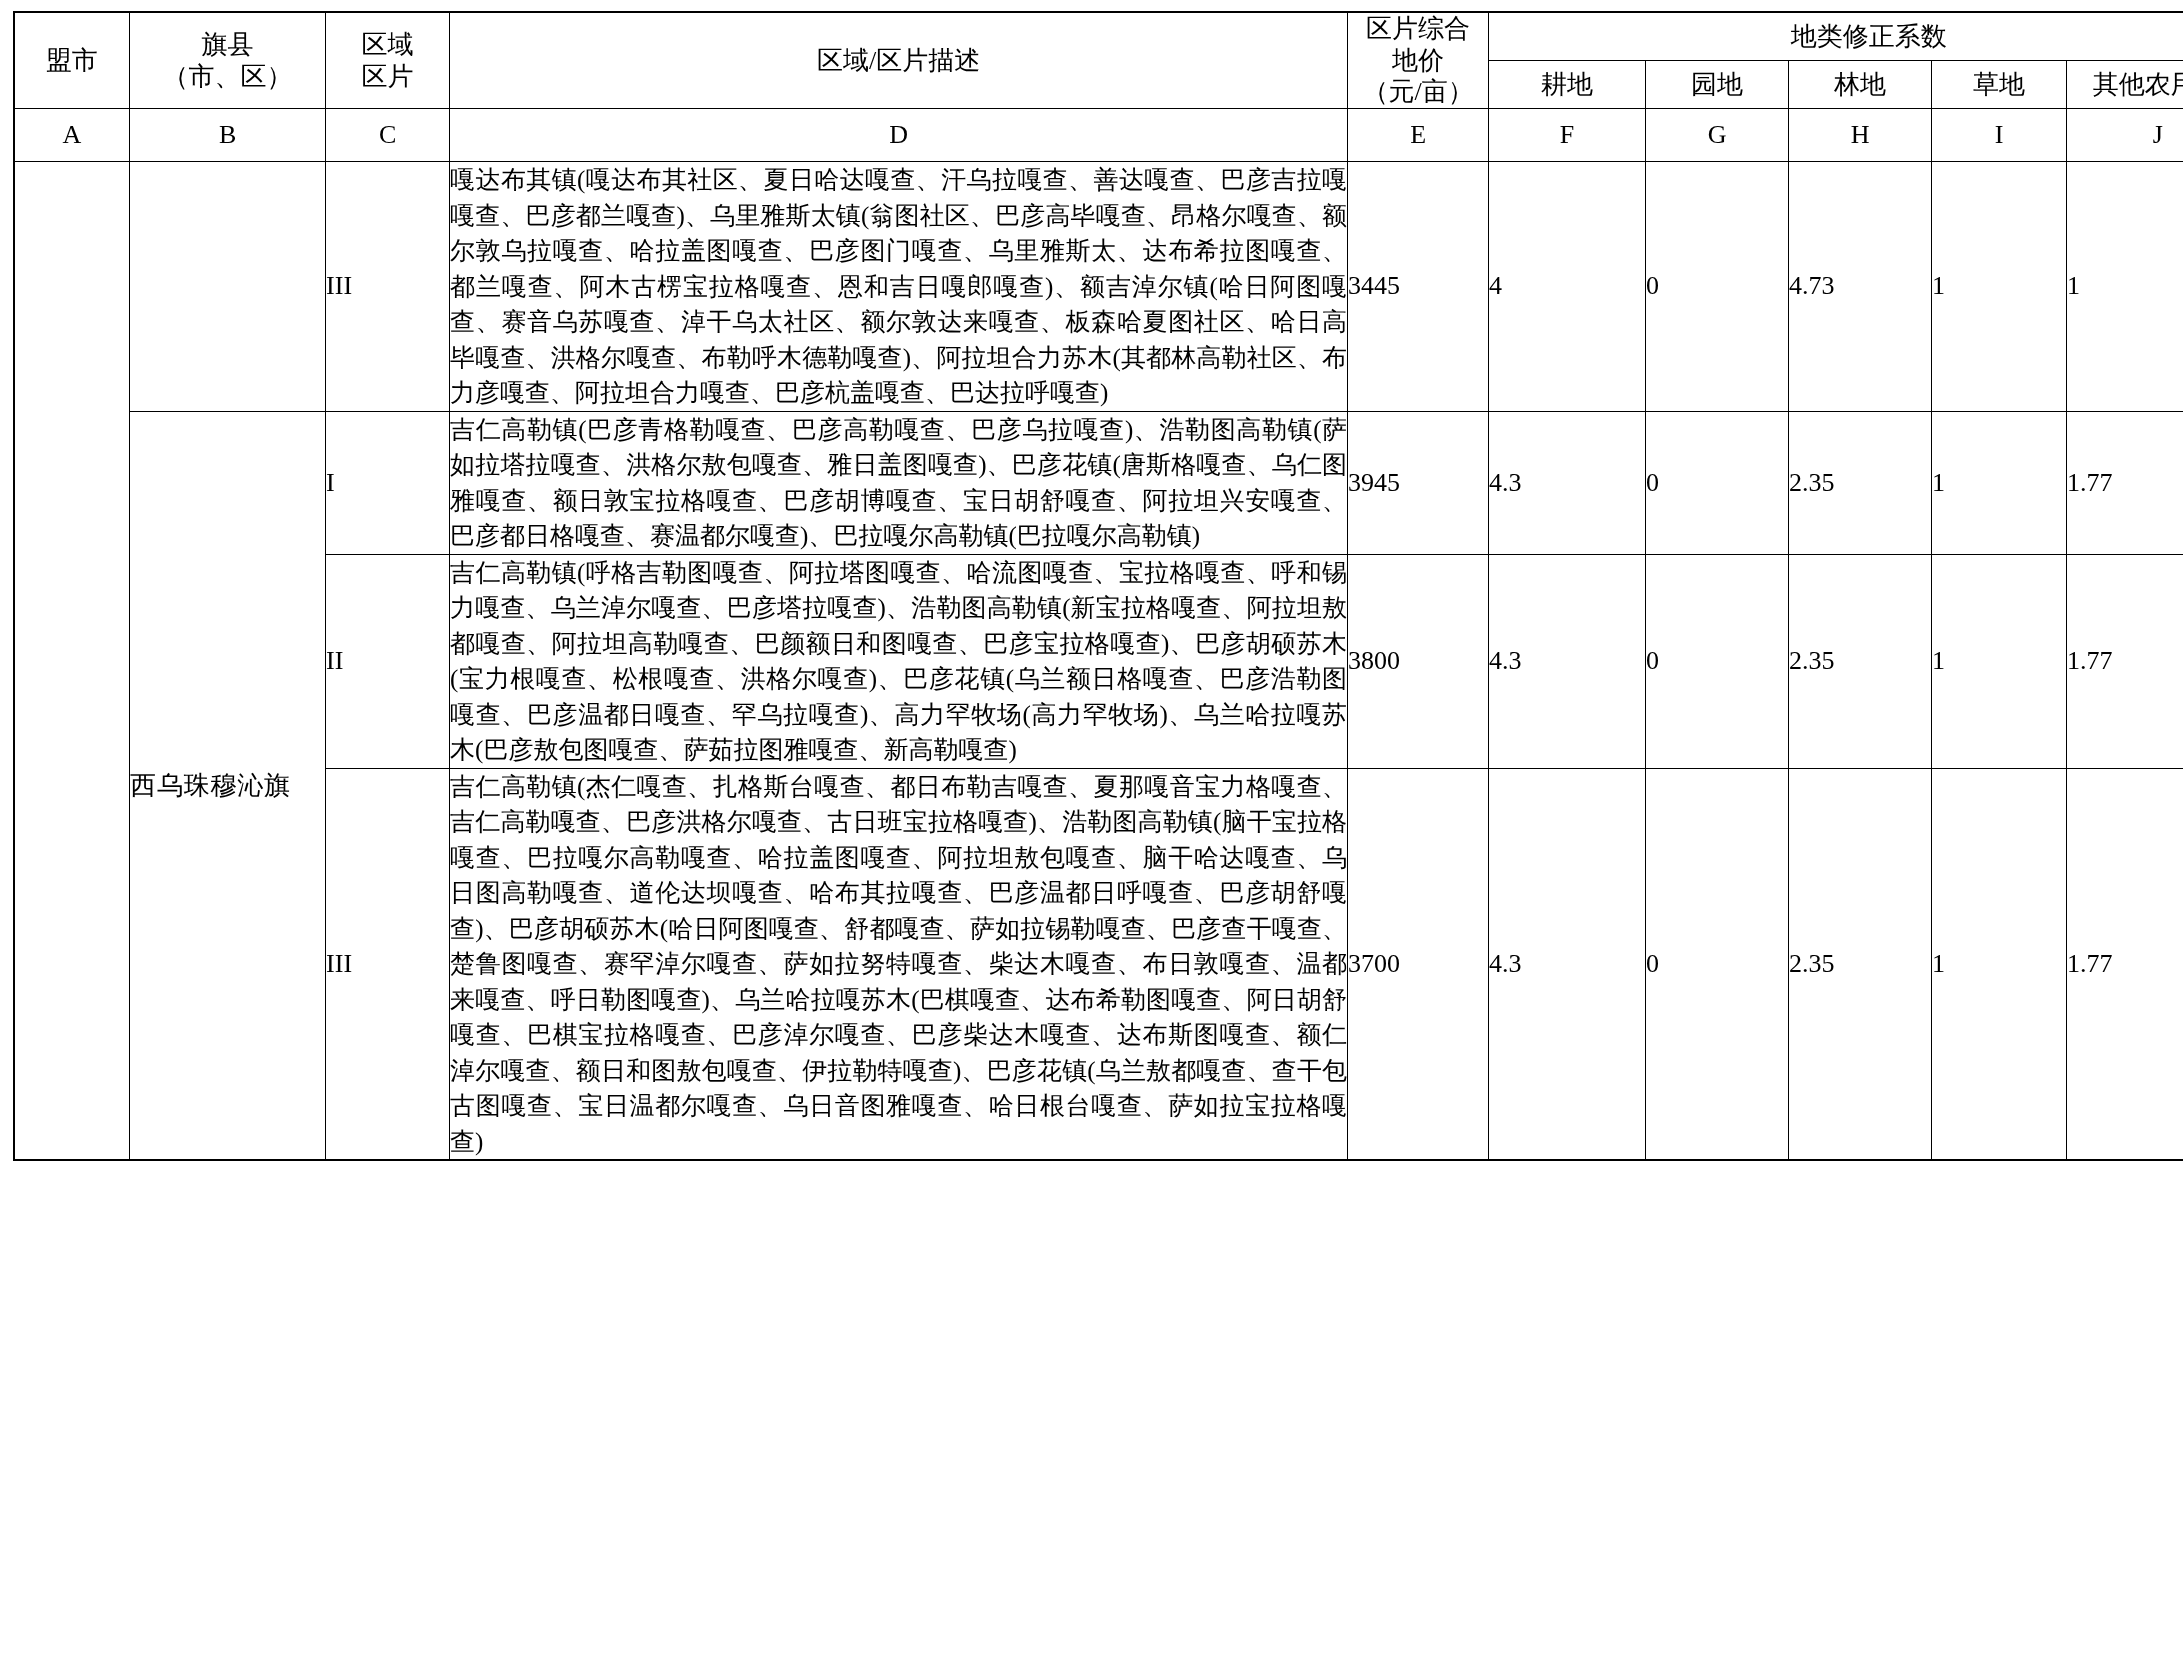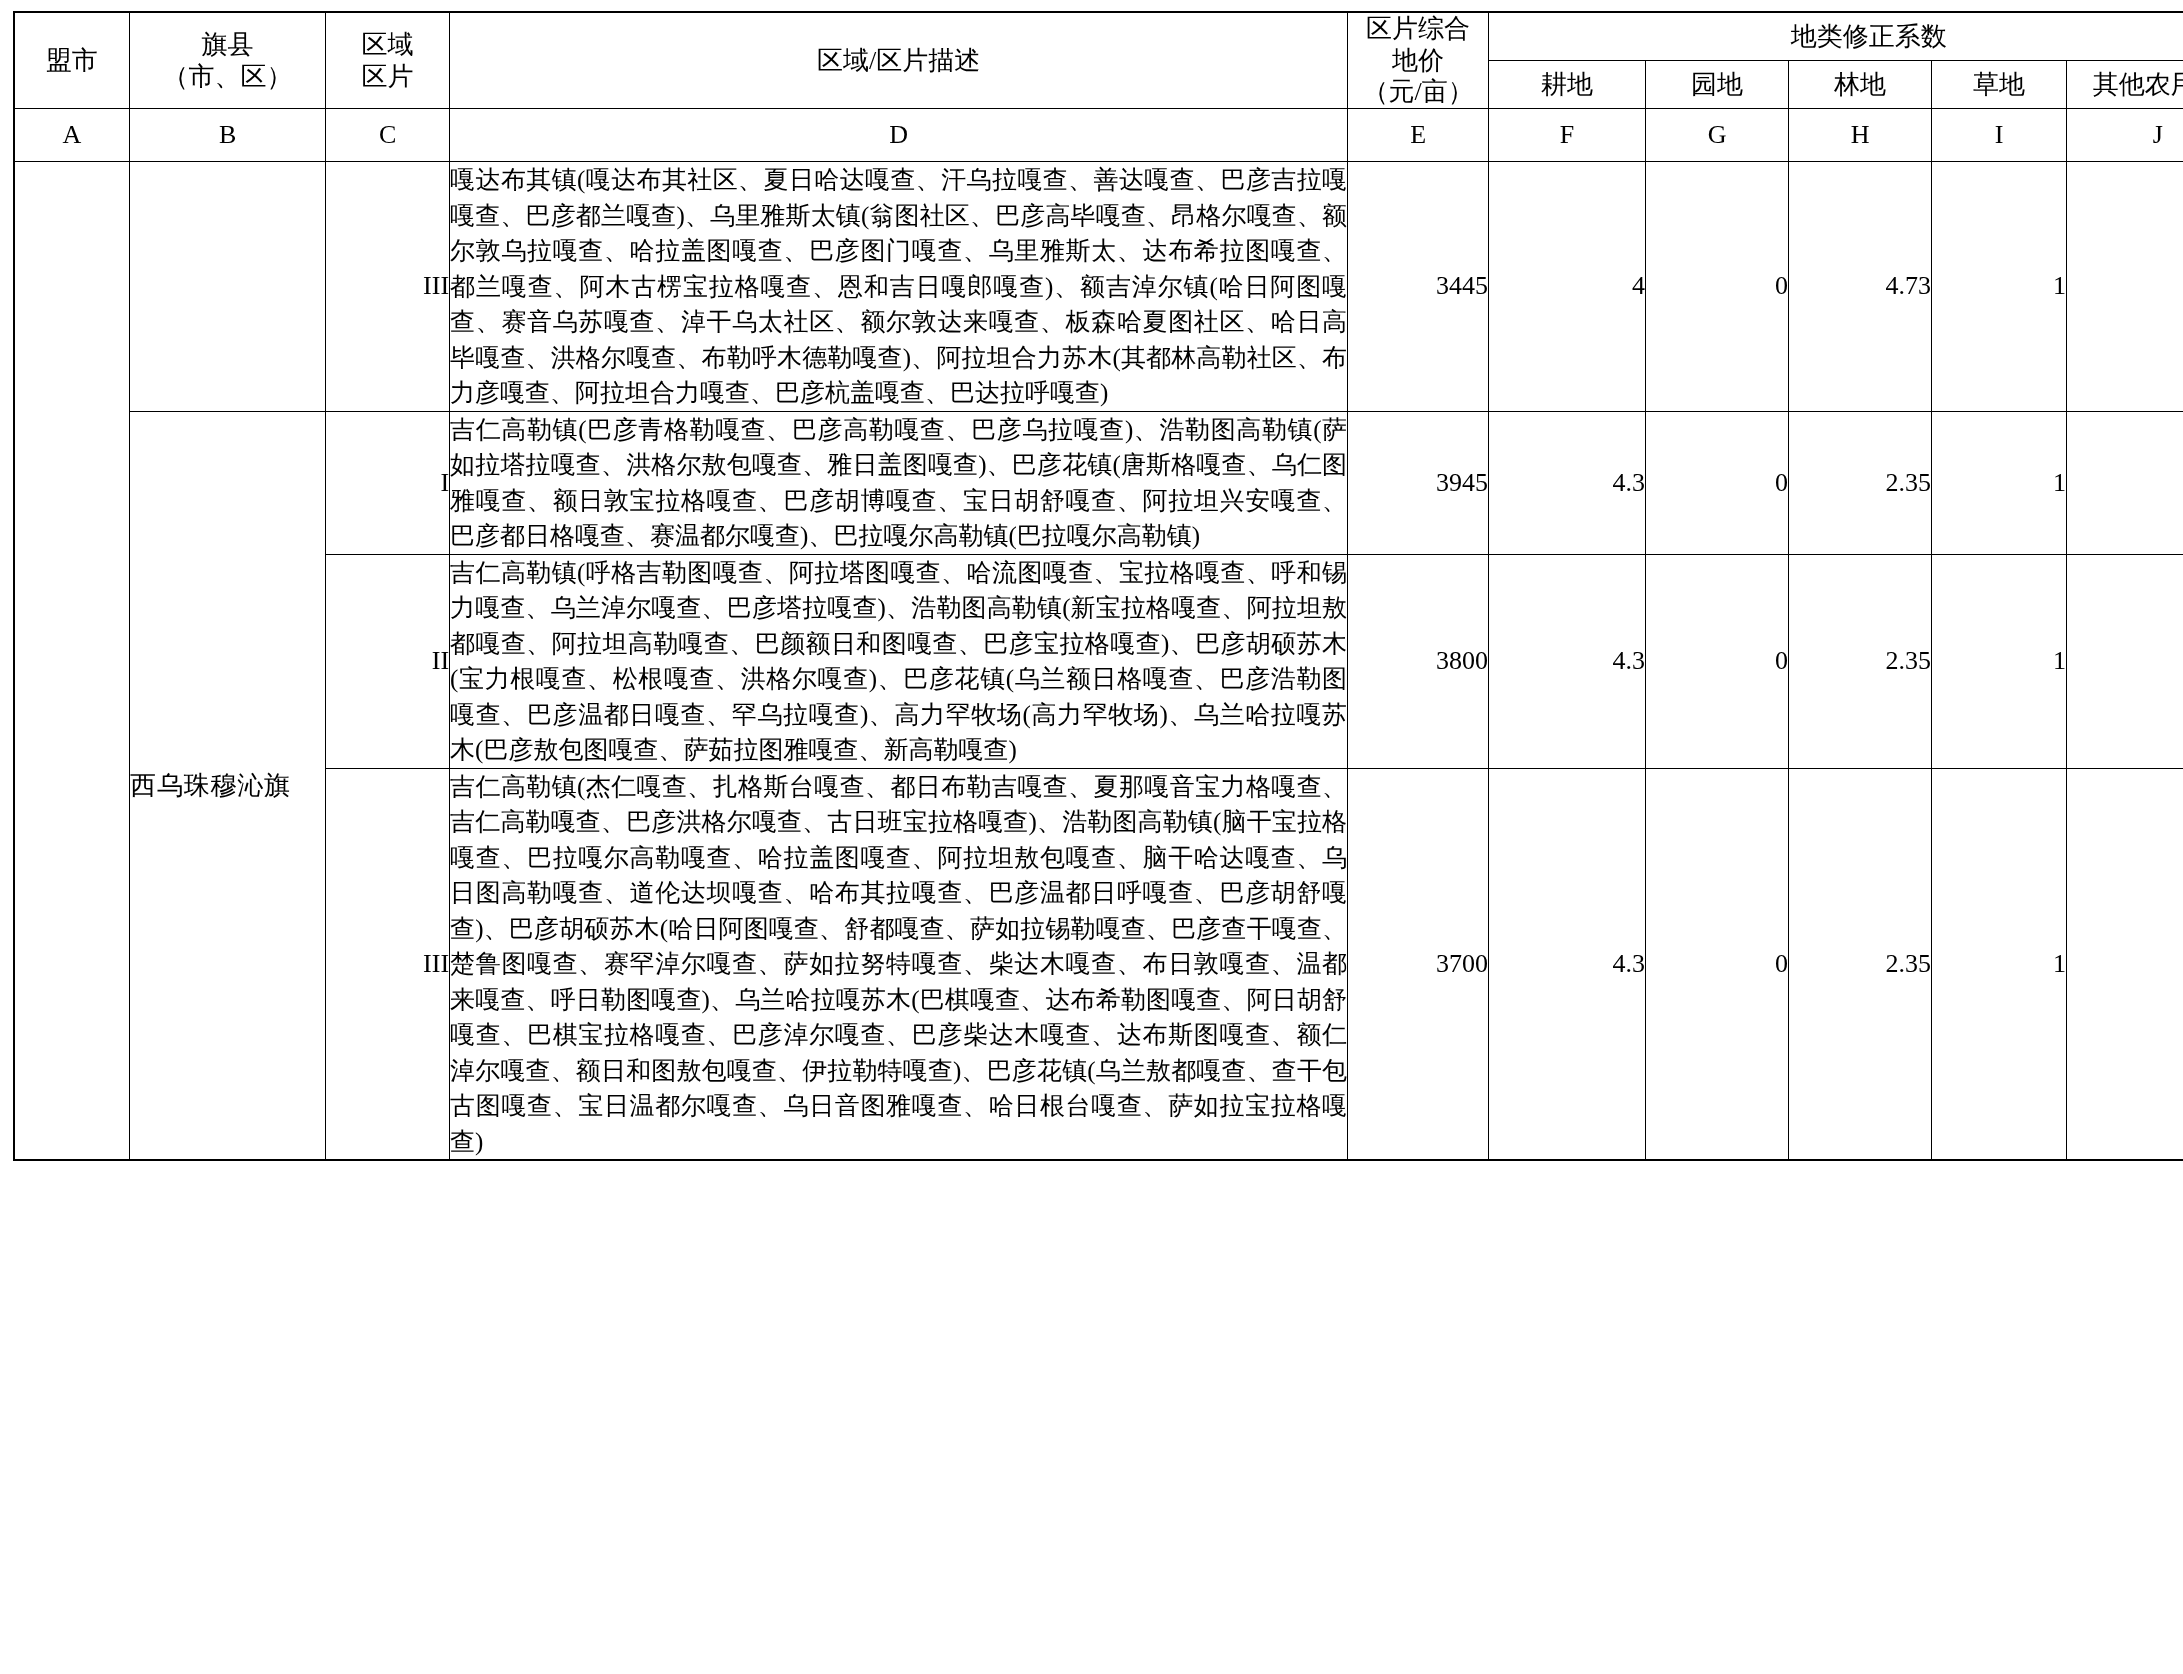--- a/index.html
+++ b/index.html
@@ -54,25 +54,25 @@
   .desc {
     font-size: 25px;
     line-height: 1.42;
     text-align: justify;
     text-justify: inter-ideograph;
     padding: 9.4px 7.9px 9.4px 9.4px;
     vertical-align: middle;
     margin-top: 44px;
   }
   .num {
-    text-align: right;
+    text-align: left;
     font-size: 26px;
   }
   .zone {
-    text-align: right;
+    text-align: left;
     font-size: 26px;
   }
   .county {
     text-align: left;
     font-size: 26px;
     letter-spacing: 0.8px;
   }
   .vert-blank {
     text-align: center;
   }

